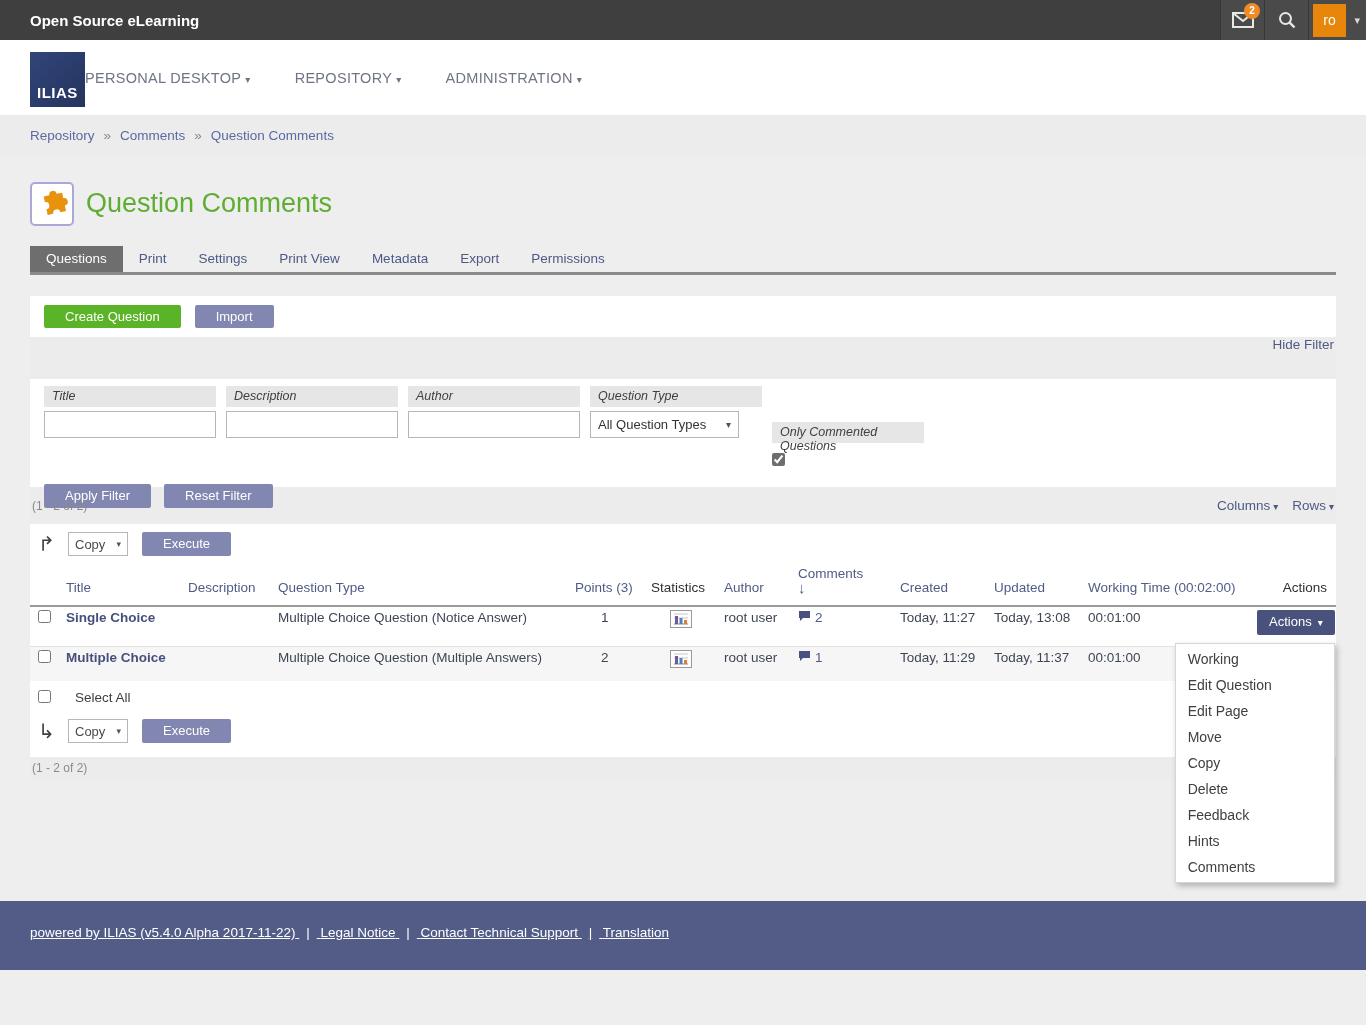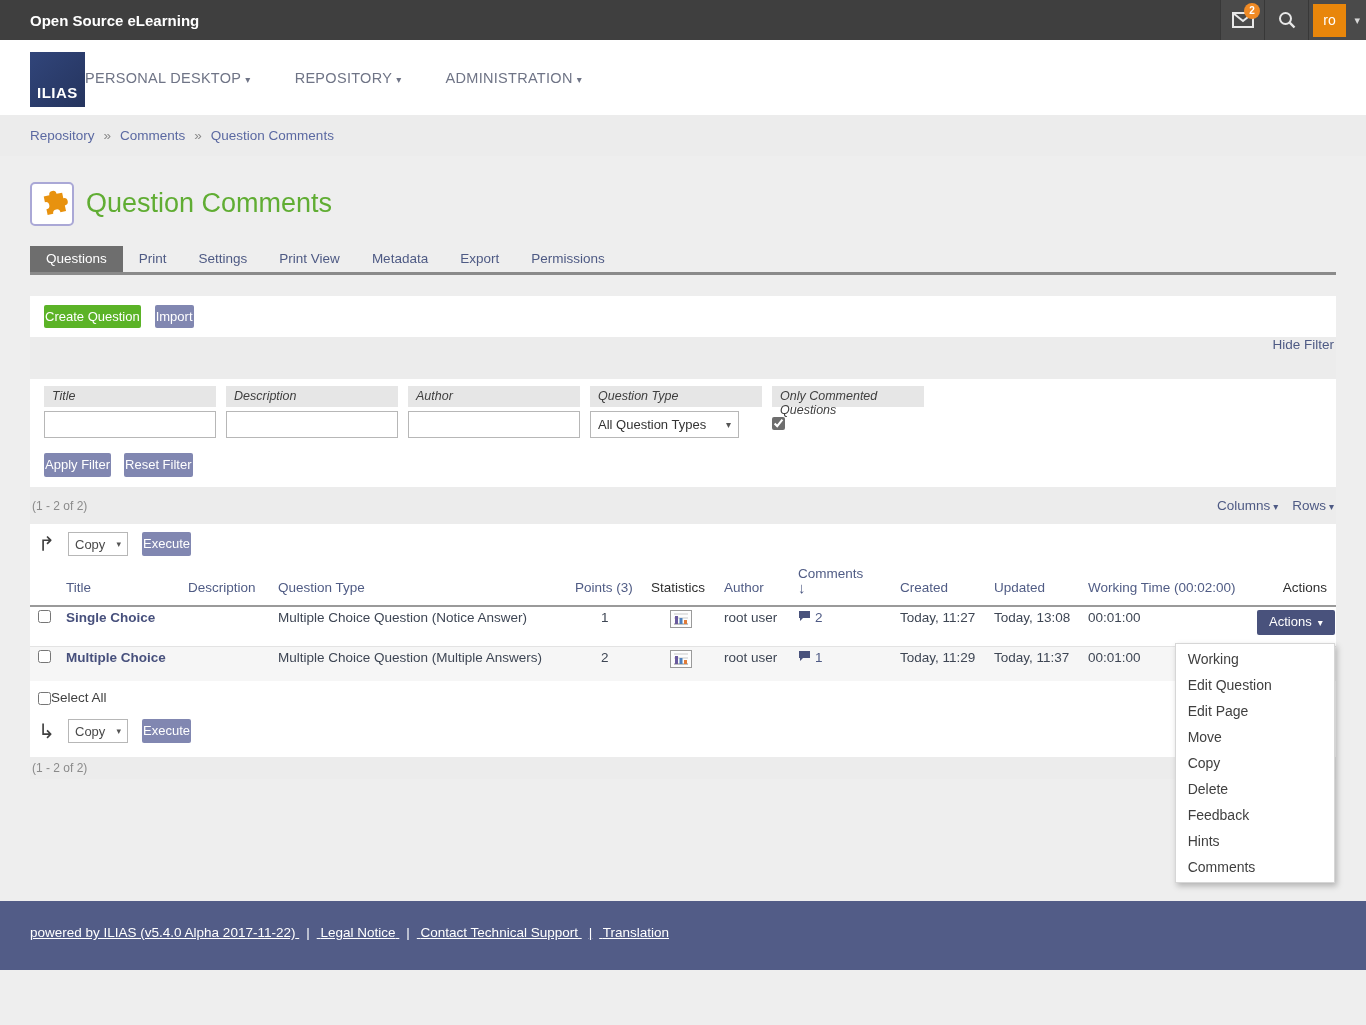--- a/index.html
+++ b/index.html
@@ -39,30 +39,30 @@
   .obj-icon { width:44px; height:44px; background:#fff; border:2px solid #aaa8d6; border-radius:5px;
               display:flex; align-items:center; justify-content:center; }
   .page-title { font-size:27px; color:#60ad33; font-weight:normal; margin-left:12px; margin-top:6px; }
   
   .tabs { display:flex; border-bottom:3px solid #8a8a8a; }
   .tab { font-size:13.5px; padding:5px 16px 6px 16px; color:#4e5a84; cursor:pointer; }
   .tab.active { background:#6e6e6e; color:#ffffff; }
   
   .toolbar { margin-top:21px; background:#ffffff; padding:9px 14px; height:41px; display:flex; gap:14px; }
   .btn { display:inline-block; border:none; font-family:inherit; font-size:13px; color:#fff;
-         padding:4px 1px; border-radius:2px; cursor:pointer; line-height:16px; }
+         padding:4px 21px; border-radius:2px; cursor:pointer; line-height:16px; }
   .btn-green { background:#5bb327; }
   .btn-purple { background:#8187b1; }
   .btn-navy { background:#49527c; }
   .filter-head { background:#ececec; height:42px; display:flex; justify-content:flex-end; padding:0 2px; }
   .link { color:#4e5a84; cursor:pointer; font-size:13.5px; }
   .filter-body { background:#ffffff; height:108px; padding:7px 14px 0 14px; }
   .filter-row { display:flex; gap:10px; }
   .f-group { width:172px; }
-  .f-group.wide { width:152px; }
+  .f-group.wide { width:152px;margin-top:36px; }
   .f-label { background:#e6e6e6; font-style:italic; font-size:12.5px; color:#3f3f3f; padding:3px 8px; height:21px; }
   .f-input { width:100%; height:27px; margin-top:4px; border:1px solid #b7b7b7; background:#fff; padding:0 6px; font-size:13px; }
   .f-select { width:149px; height:27px; margin-top:4px; border:1px solid #b7b7b7; background:#fff;
               display:flex; align-items:center; justify-content:space-between; padding:0 7px; font-size:13px; color:#333; cursor:pointer; }
   .f-select .caret { font-size:10px; color:#555; }
   .f-check { margin-top:10px; }
   .filter-btns { margin-top:15px; display:flex; gap:13px; }
   .range-head { background:#ececec; height:37px; display:flex; align-items:center; justify-content:space-between; padding:0 2px; }
   .range-text { color:#8a8a8a; font-size:12px; }
   .col-row-links { display:flex; gap:14px; font-size:13.5px; }
@@ -93,21 +93,21 @@
   .stat-icon { border:1px solid #9a9a9a; background:#fff; display:inline-block; line-height:0; cursor:pointer; }
   .comment-link { color:#4e5a84; cursor:pointer; display:flex; align-items:center; gap:4px; }
   .actions-cell { text-align:right; padding-right:9px; position:relative; }
   .actions-btn { position:relative; display:inline-block; }
   .actions-btn .btn { padding:4px 12px; font-size:13px; }
   .actions-btn .caret { font-size:10px; margin-left:6px; }
   
   .dropdown { position:absolute; top:33px; right:0; width:160px; background:#ffffff;
               border:1px solid #d6d6d6; box-shadow:2px 3px 6px rgba(0,0,0,0.25); z-index:20; padding:2px 0; text-align:left; }
   .dd-item { padding:5px 12px; font-size:14px; color:#3f3f3f; line-height:16px; cursor:pointer; }
-  .select-all-row { display:flex; align-items:flex-end; gap:0; padding:9px 0 8px 8px; }
+  .select-all-row { display:flex; align-items:flex-start; gap:24px; padding:9px 0 8px 8px; }
   .bulk.bottom { padding:6px 0 14px 8px; }
   .range-foot { background:#ececec; height:22px; display:flex; align-items:center; padding:0 2px; }
   .spacer { height:122px; }
   
   .footer { background:#525c87; min-height:69px; padding:24px 30px; color:#ffffff; font-size:13.5px;text-decoration:underline; }
   .footer a, .footer span { color:#ffffff; }
   .f-link { cursor:pointer; }
   .f-sep { margin:0 7px; }
   input[type=checkbox]{ width:13px; height:13px; accent-color:#6e6e6e; }
   .checklabel { font-size:13.5px; color:#3f3f3f; }

